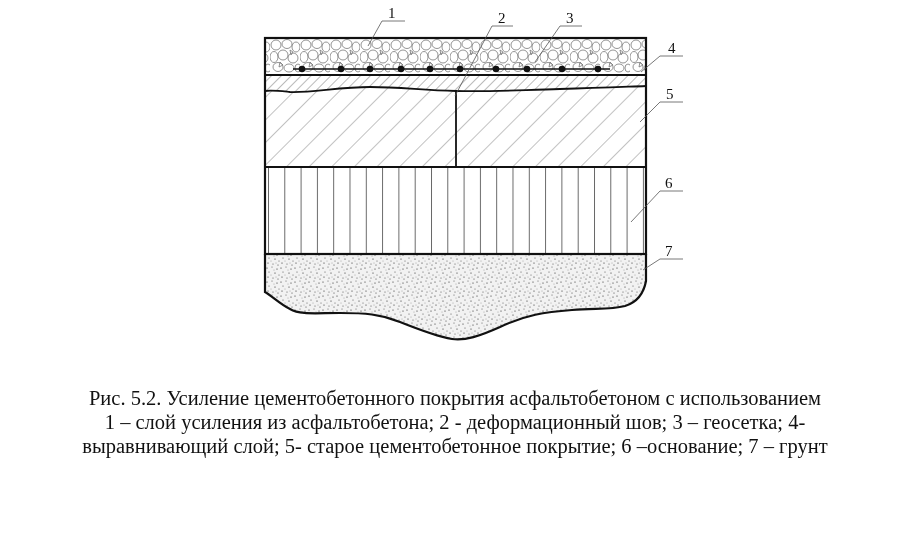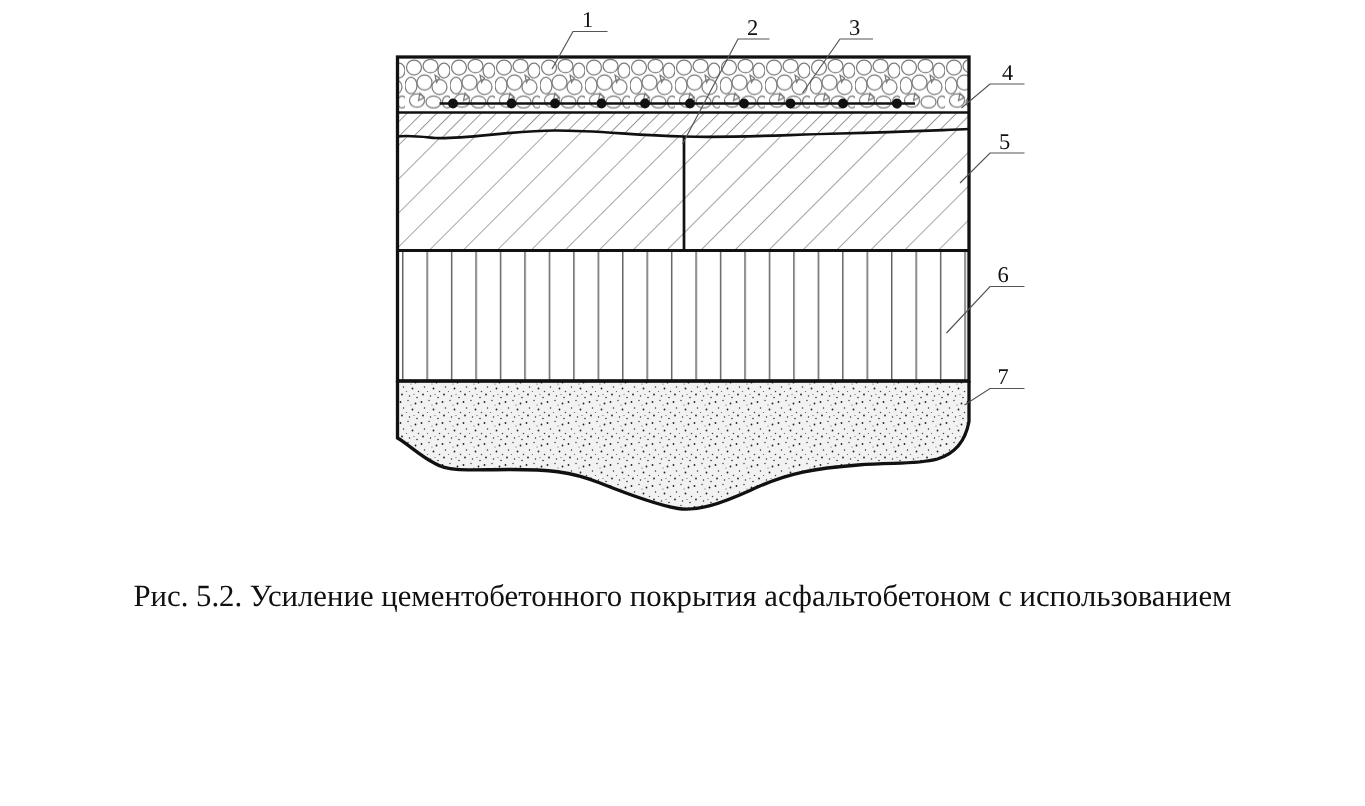--- a/index.html
+++ b/index.html
@@ -111,13 +111,15 @@
     <text class="lbl" x="566" y="23">3</text>
     <text class="lbl" x="668" y="53">4</text>
     <text class="lbl" x="666" y="99">5</text>
     <text class="lbl" x="665" y="188">6</text>
     <text class="lbl" x="665" y="256">7</text>
   </g>
 </svg>
 
 <div id="caption">
   <div>Рис. 5.2. Усиление цементобетонного покрытия асфальтобетоном с использованием</div>
+  <div>1 – слой усиления из асфальтобетона; 2 - деформационный шов; 3 – геосетка; 4-</div>
+  <div>выравнивающий слой; 5- старое цементобетонное покрытие; 6 –основание; 7 – грунт</div>
 </div>
 
 </body></html>

